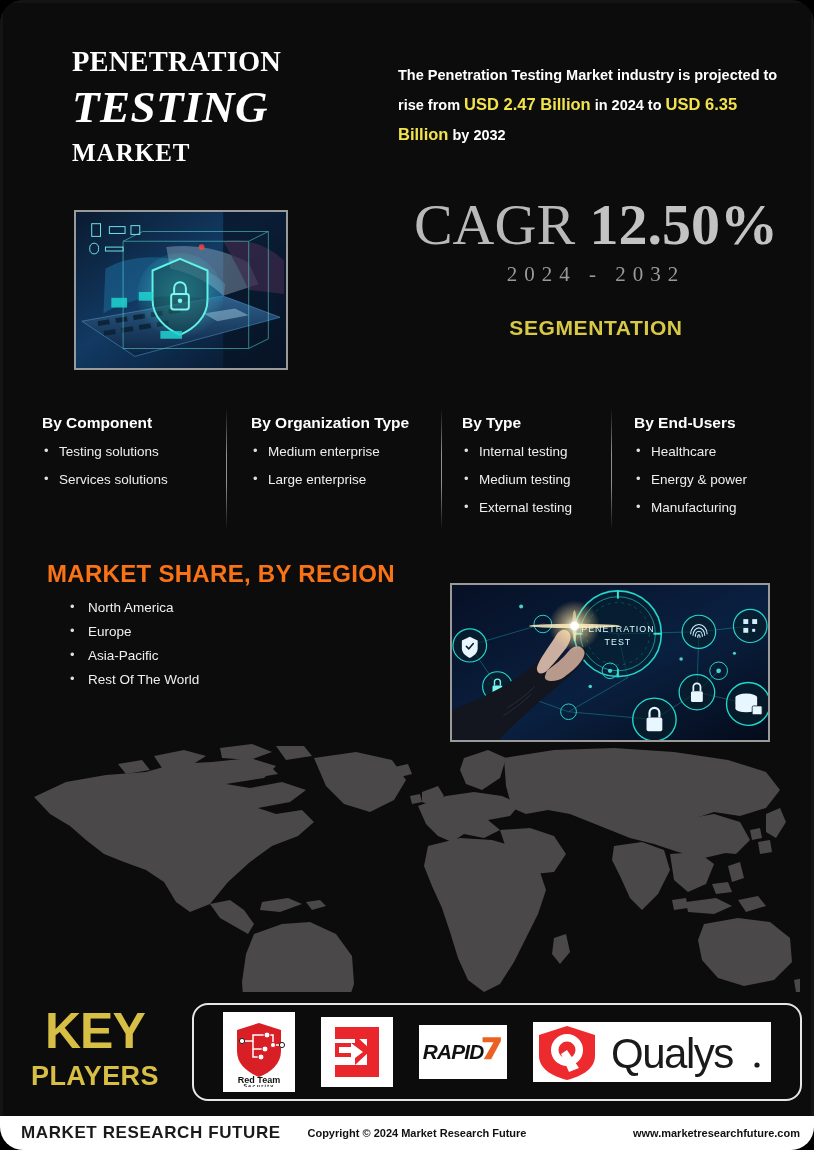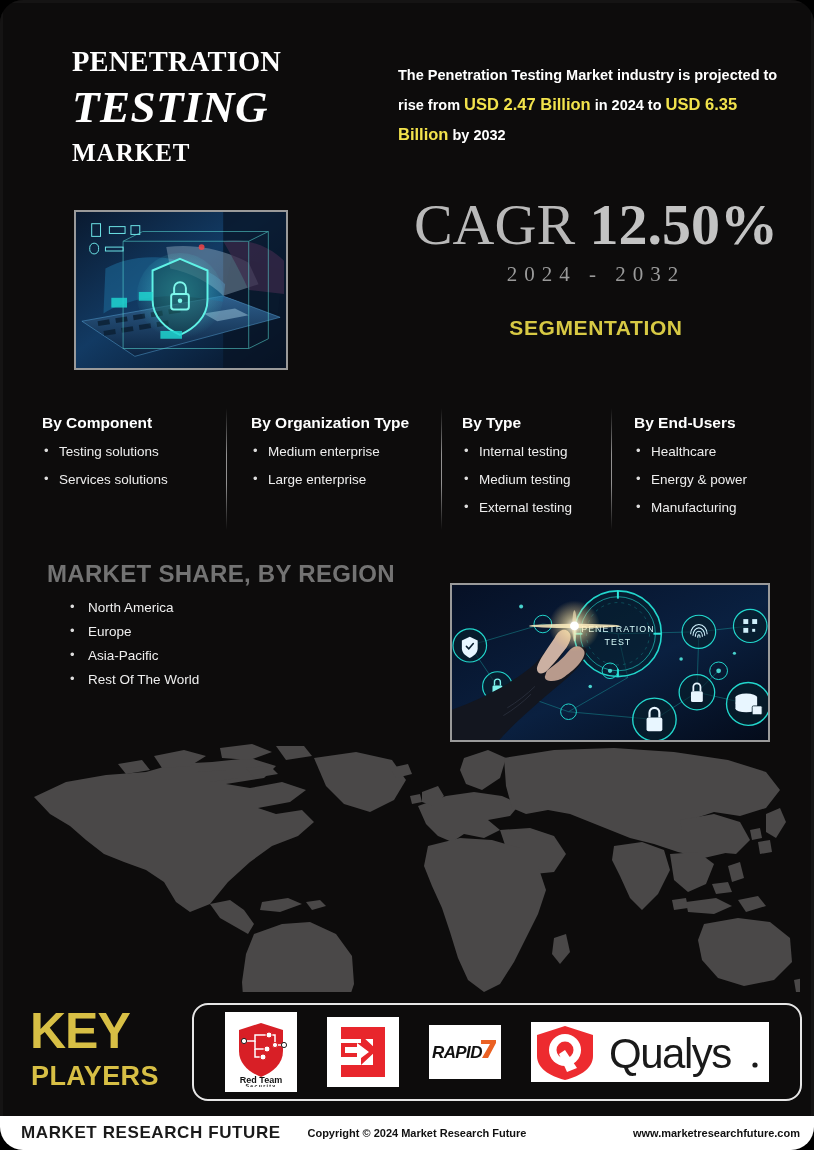--- a/index.html
+++ b/index.html
@@ -156,21 +156,21 @@
     left: 2px; top: -1px;
     color: #dddddd;
     font-size: 13px;
   }
 
   
   .ms-heading {
     position: absolute;
     left: 47px;
     top: 560px;
-    color: #737373;
+    color: #f97316;
     font-size: 24px;
     font-weight: bold;
     letter-spacing: 0.3px;
   }
   .ms-list {
     position: absolute;
     left: 66px;
     top: 601px;
     list-style: none;
     margin: 0; padding: 0;
@@ -212,21 +212,21 @@
     left: 14px;
     top: 742px;
     width: 786px;
     height: 250px;
   }
   .map-wrap svg { display:block; width:100%; height:100%; }
 
   
   .kp-key {
     position: absolute;
-    left: 30px;
+    left: 45px;
     top: 1006px;
     color: #d7bf45;
     font-size: 50px;
     font-weight: bold;
     letter-spacing: -1px;
     line-height: 1;
   }
   .kp-players {
     position: absolute;
     left: 31px;
@@ -253,21 +253,21 @@
   }
   .logo-tile {
     background: #ffffff;
     display: flex;
     align-items: center;
     justify-content: center;
     overflow: hidden;
   }
   .logo-redteam { width: 72px; height: 80px; }
   .logo-acunetix { width: 72px; height: 70px; }
-  .logo-rapid7 { width: 72px; height: 54px; }
+  .logo-rapid7 { width: 88px; height: 54px; }
   .logo-qualys { width: 238px; height: 60px; }
   .logo-tile svg { display:block; }
 
   
   .footer {
     position: absolute;
     left: 0;
     bottom: 0;
     width: 814px;
     height: 34px;

